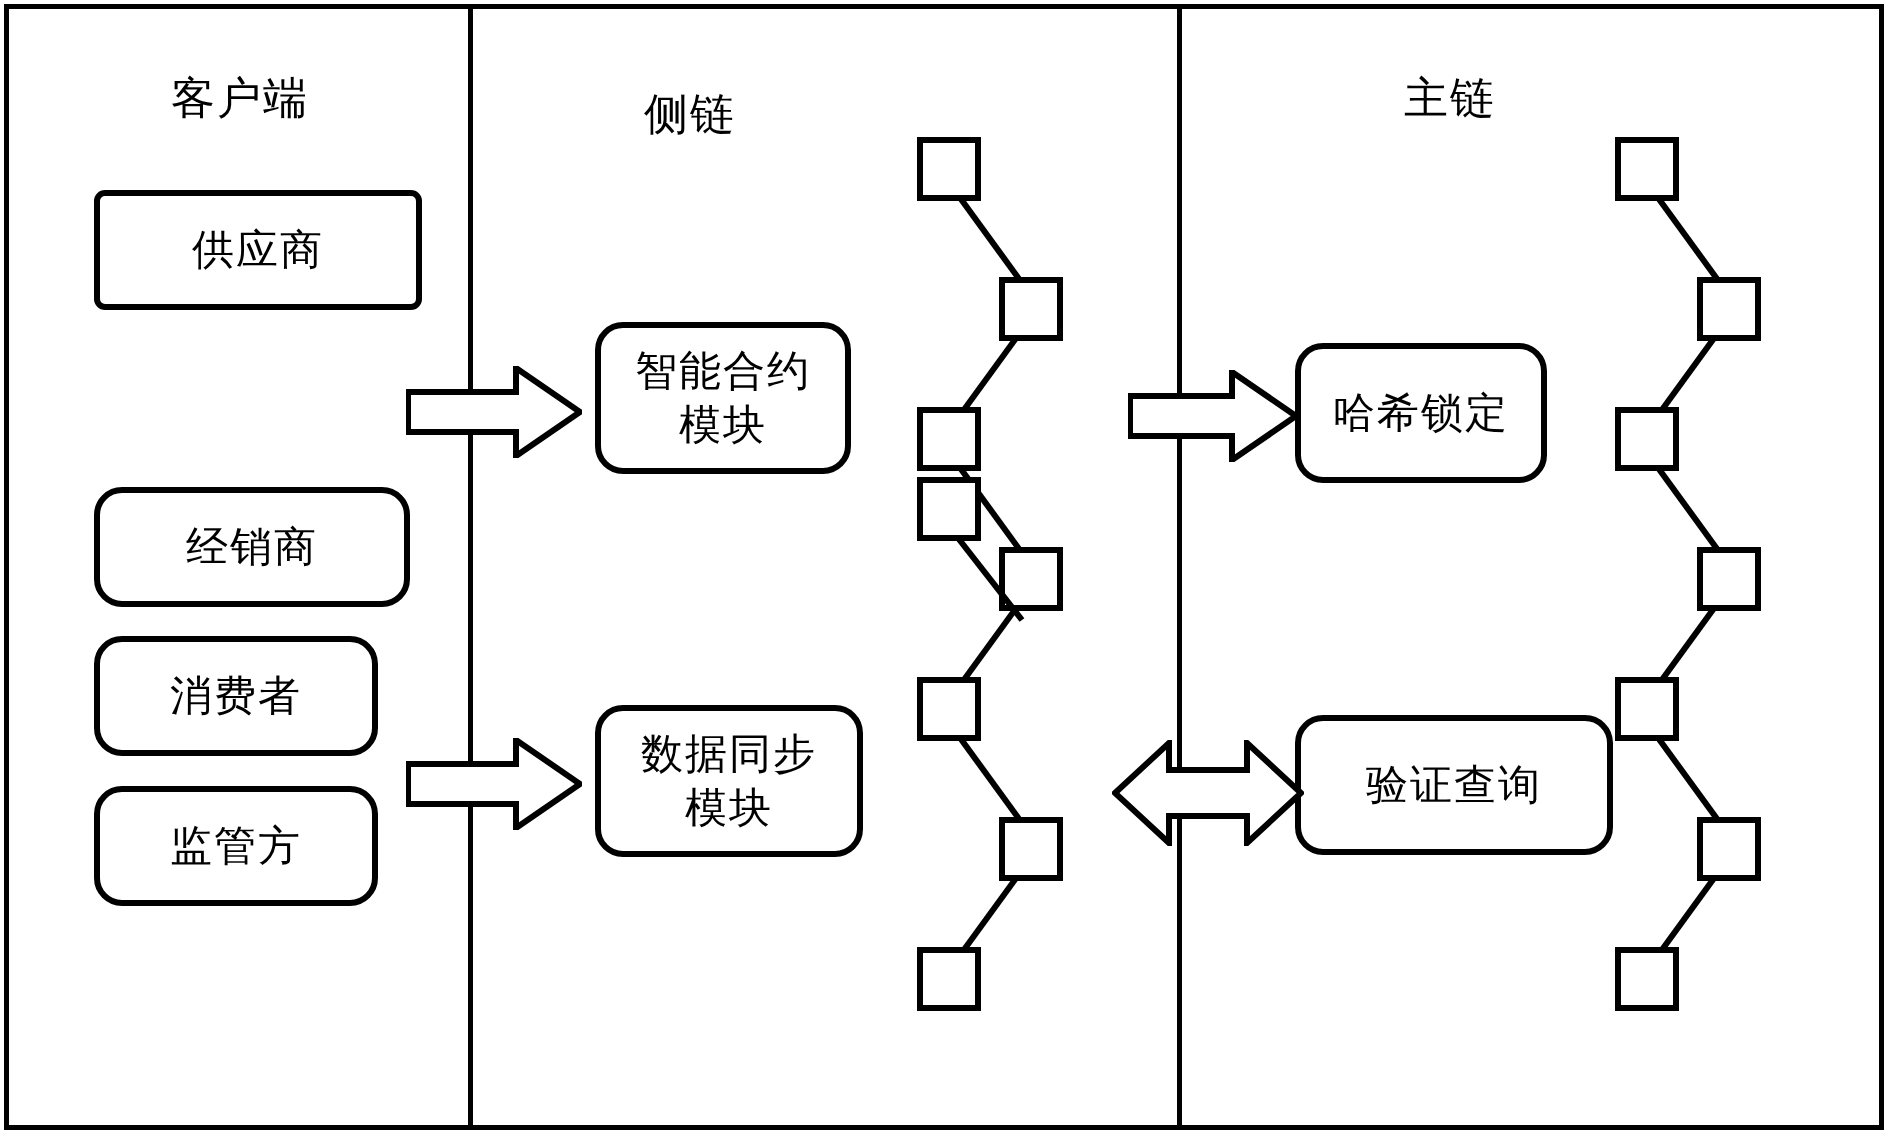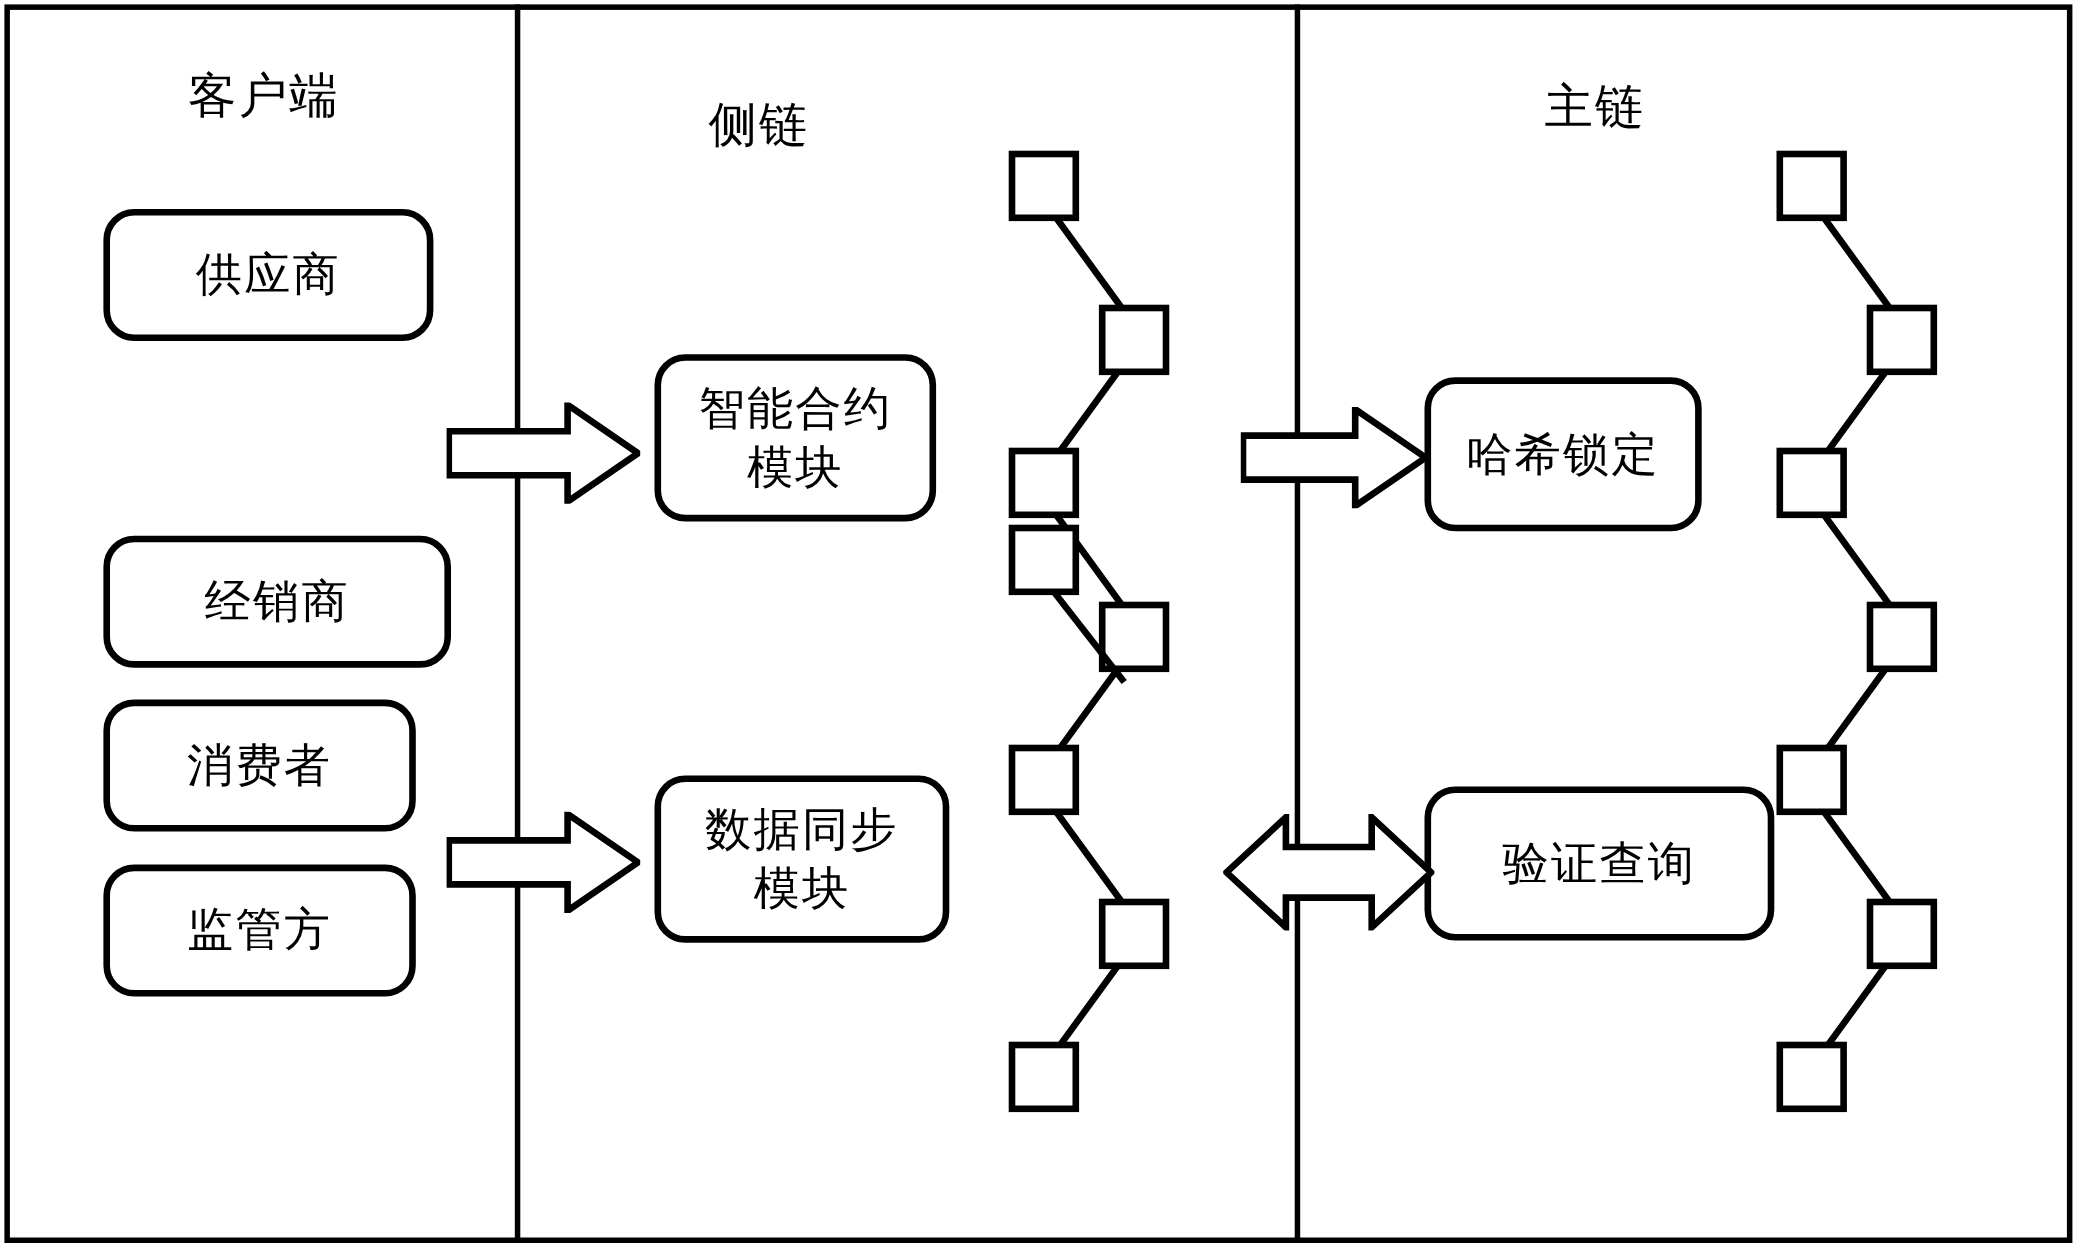--- a/index.html
+++ b/index.html
@@ -25,28 +25,28 @@
 </head>
 <body>
 
 <div id="stage">
 
   <div class="outer-frame"></div>
 
   <div class="divider" style="left:468px;"></div>
   <div class="divider" style="left:1177px;"></div>
 
-  <div class="col-title" style="left:60px;top:62px;width:360px;">客户端</div>
+  <div class="col-title" style="left:60px;top:72px;width:360px;">客户端</div>
   <div class="col-title" style="left:540px;top:88px;width:300px;">侧链</div>
   <div class="col-title" style="left:1300px;top:72px;width:300px;">主链</div>
 
-  <div class="rbox" style="left:94px;top:190px;width:300px;height:120px;">供应商</div>
+  <div class="rbox" style="left:94px;top:190px;width:328px;height:120px;border-radius:11px;">供应商</div>
   <div class="rbox" style="left:94px;top:487px;width:316px;height:120px;">经销商</div>
   <div class="rbox" style="left:94px;top:636px;width:284px;height:120px;">消费者</div>
-  <div class="rbox" style="left:94px;top:786px;width:284px;height:120px;font-family:Liberation Serif, serif;">监管方</div>
+  <div class="rbox" style="left:94px;top:786px;width:284px;height:120px;">监管方</div>
 
   <div class="rbox two-line" style="left:595px;top:322px;width:256px;height:152px;flex-direction:column;">
     <span>智能合约</span>
     <span>模块</span>
   </div>
   <div class="rbox two-line" style="left:595px;top:705px;width:268px;height:152px;flex-direction:column;">
     <span>数据同步</span>
     <span>模块</span>
   </div>
 

